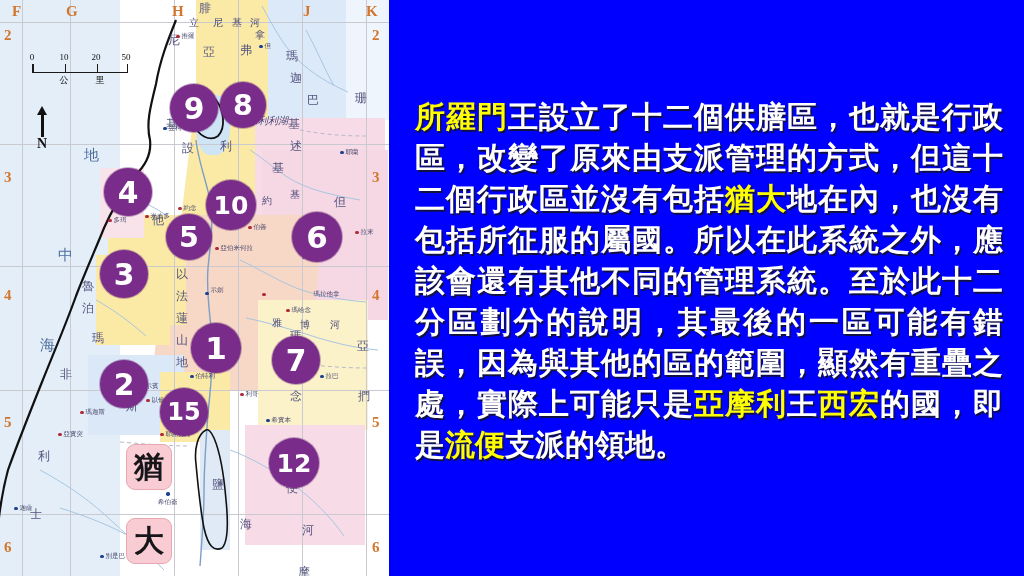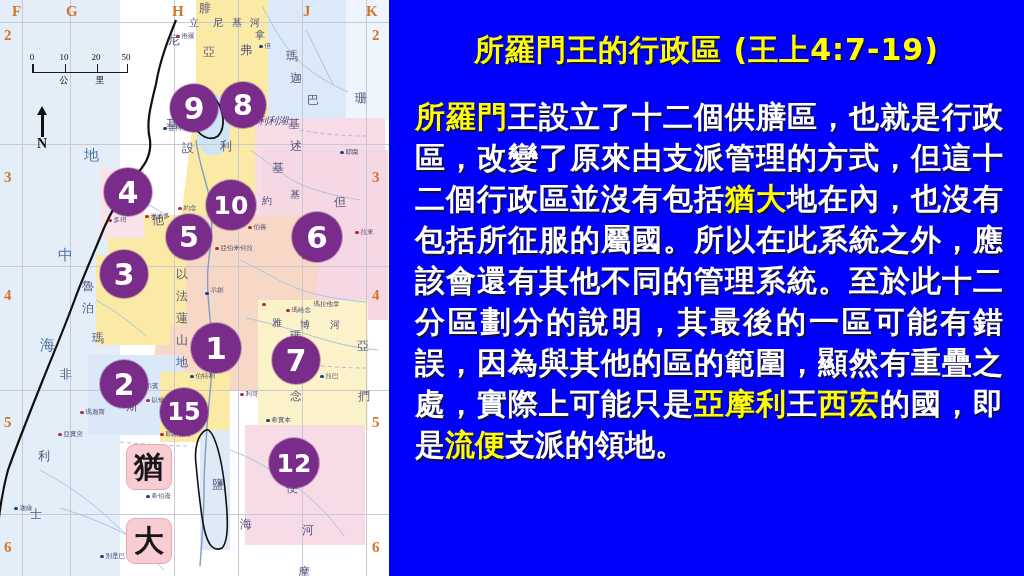--- a/index.html
+++ b/index.html
@@ -356,21 +356,21 @@
           <span>拉末</span>
         </div>
         <div class="town" style="left: 205px; top: 286px; align-items: flex-end;">
           <span class="dot"></span>
           <span>示劍</span>
         </div>
         <div class="town red" style="left: 286px; top: 306px;">
           <span class="dot"></span>
           <span>瑪哈念</span>
         </div>
-        <div class="town red" style="left: 262px; top: 300px; gap: 48px;">
+        <div class="town red" style="left: 262px; top: 290px; gap: 48px;">
           <span class="dot"></span>
           <span>瑪拉他拿</span>
         </div>
         <div class="town" style="left: 190px; top: 372px;">
           <span class="dot"></span>
           <span>伯特利</span>
         </div>
         <div class="town red" style="left: 240px; top: 390px;">
           <span class="dot"></span>
           <span>利哥</span>
@@ -396,21 +396,21 @@
           <span>耶路撒冷</span>
         </div>
         <div class="town" style="left: 320px; top: 372px;">
           <span class="dot"></span>
           <span>拉巴</span>
         </div>
         <div class="town" style="left: 266px; top: 416px;">
           <span class="dot"></span>
           <span>希實本</span>
         </div>
-        <div class="town" style="left: 146px; top: 492px;">
+        <div class="town" style="left: 158px; top: 492px; flex-direction: column;">
           <span class="dot"></span>
           <span>希伯崙</span>
         </div>
         <div class="town" style="left: 14px; top: 504px;">
           <span class="dot"></span>
           <span>迦薩</span>
         </div>
         <div class="town" style="left: 100px; top: 552px;">
           <span class="dot"></span>
           <span>別是巴</span>
@@ -434,17 +434,16 @@
         <div class="marker" style="left: 160px; top: 388px; width: 48px; height: 48px; font-size: 24px; background: rgb(122, 44, 139); color: rgb(255, 255, 255);">15</div>
         <div class="marker" style="left: 269px; top: 438px; width: 50px; height: 50px; font-size: 25px; background: rgb(122, 44, 139); color: rgb(255, 255, 255);">12</div>
       </div>
     <div id="boxlabels">
         <div class="boxlabel" style="left: 126px; top: 444px; width: 44px; height: 44px;">猶</div>
         <div class="boxlabel" style="left: 126px; top: 518px; width: 44px; height: 44px;">大</div>
       </div>
   </div>
 
   <div id="text-panel">
-    <div id="slide-title">所羅門王的行政區 (王上4:7-19)</div>
     <div id="body-text"><span class="hl">所羅門</span><span>王設立了十二個供膳區，也就是行政區，改變了原來由支派管理的方式，但這十二個行政區並沒有包括</span><span class="hl">猶大</span><span>地在內，也沒有包括所征服的屬國。所以在此系統之外，應該會還有其他不同的管理系統。至於此十二分區劃分的說明，其最後的一區可能有錯誤，因為與其他的區的範圍，顯然有重疊之處，實際上可能只是</span><span class="hl">亞摩利</span><span>王</span><span class="hl">西宏</span><span>的國，即是</span><span class="hl">流便</span><span>支派的領地。</span></div>
   </div>
 
 </div>
 
 </body></html>

